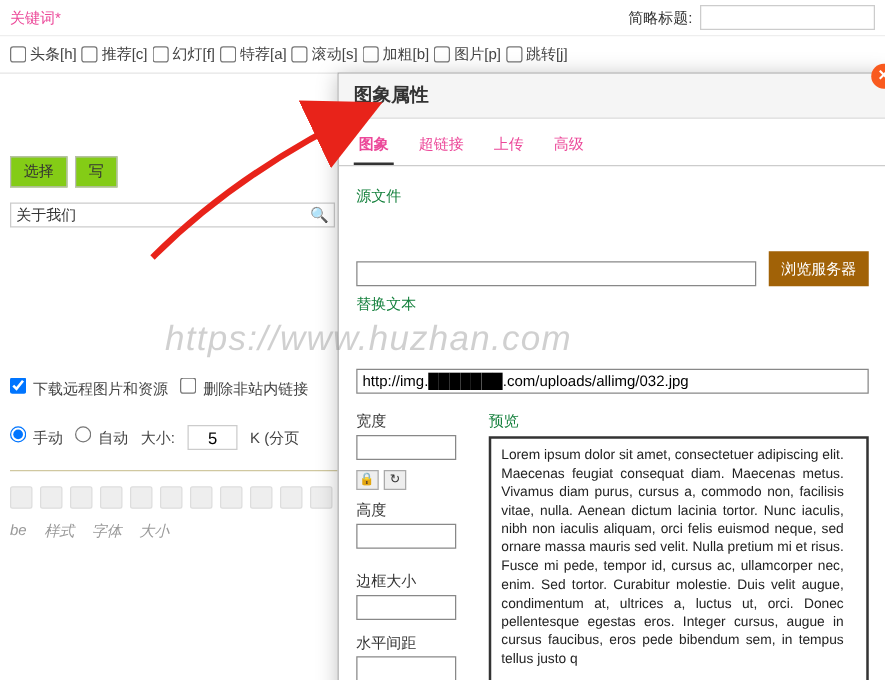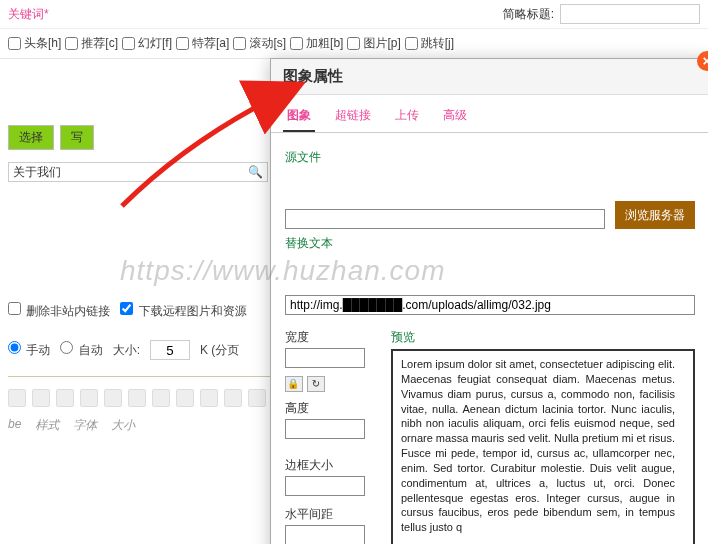--- a/index.html
+++ b/index.html
@@ -57,21 +57,21 @@
 .reset-btns { display: flex; gap: 4px; margin: 4px 0 8px; }
 .reset-btns .rb { width: 18px; height: 16px; border: 1px solid #aaa; background: #eee; font-size: 10px; line-height: 14px; text-align: center; cursor: pointer; }
 
 .right-col { flex: 1; }
 .preview-box { width: 100%; height: 241px; border: 2px solid #333; padding: 6px 18px 6px 8px; overflow-y: scroll; font-size: 11px; line-height: 1.35; color: #222; text-align: justify; }
 
 
 .arrow { position: absolute; left: 112px; top: 76px; width: 200px; height: 140px; pointer-events: none; z-index: 20; }
 
 
-.watermark { position: absolute; left: 120px; top: 255px; font-size: 28px; color: rgba(120,120,120,.35); font-style: italic; z-index: 30; pointer-events: none; letter-spacing: 1px; }
+.watermark { position: absolute; left: 132px; top: 255px; font-size: 28px; color: rgba(120,120,120,.35); font-style: italic; z-index: 30; pointer-events: none; letter-spacing: 1px; }
 </style>
 </head>
 <body>
 
 <div class="bg-page">
   <div class="bg-top-row">
     <span class="lbl">关键词*</span>
     <div class="bg-short-title">
       <span>简略标题:</span>
       <input type="text" style="">
@@ -123,22 +123,22 @@
   <div class="bg-summary">
     <div class="bg-summary-box">
       <span>关于我们</span>
       <span class="search-ic">🔍</span>
     </div>
   </div>
 
   <div style="height:90px"></div>
 
   <div class="bg-options">
+    <label><input type="checkbox" checked="" style=""> <span>下载远程图片和资源</span></label>
     <label><input type="checkbox" style=""> <span>删除非站内链接</span></label>
-    <label><input type="checkbox" checked="" style=""> <span>下载远程图片和资源</span></label>
   </div>
   <div class="bg-options">
     <label><input type="radio" name="m" checked="" style=""> <span>手动</span></label>
     <label><input type="radio" name="m" style=""> <span>自动</span></label>
     <span>大小:</span>
     <input class="num" value="5" style="">
     <span>K (分页</span>
   </div>
 
   <div class="bg-divider"></div>

